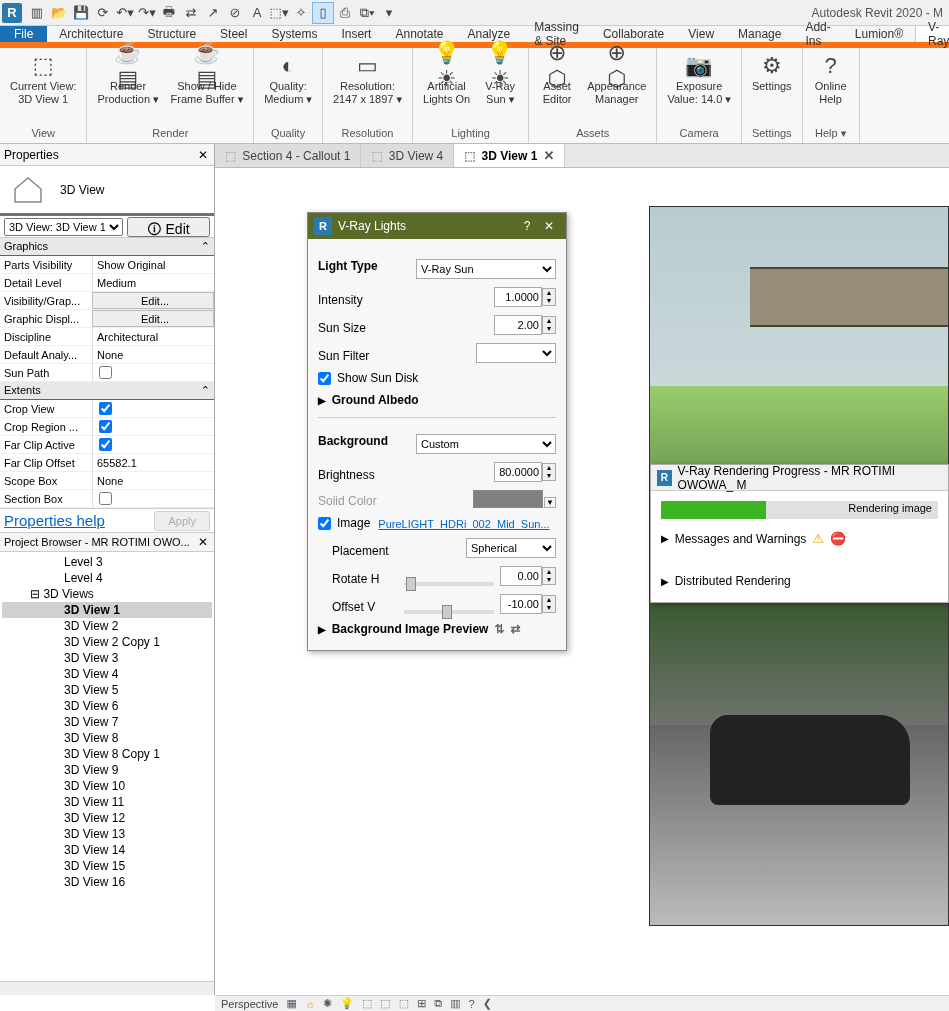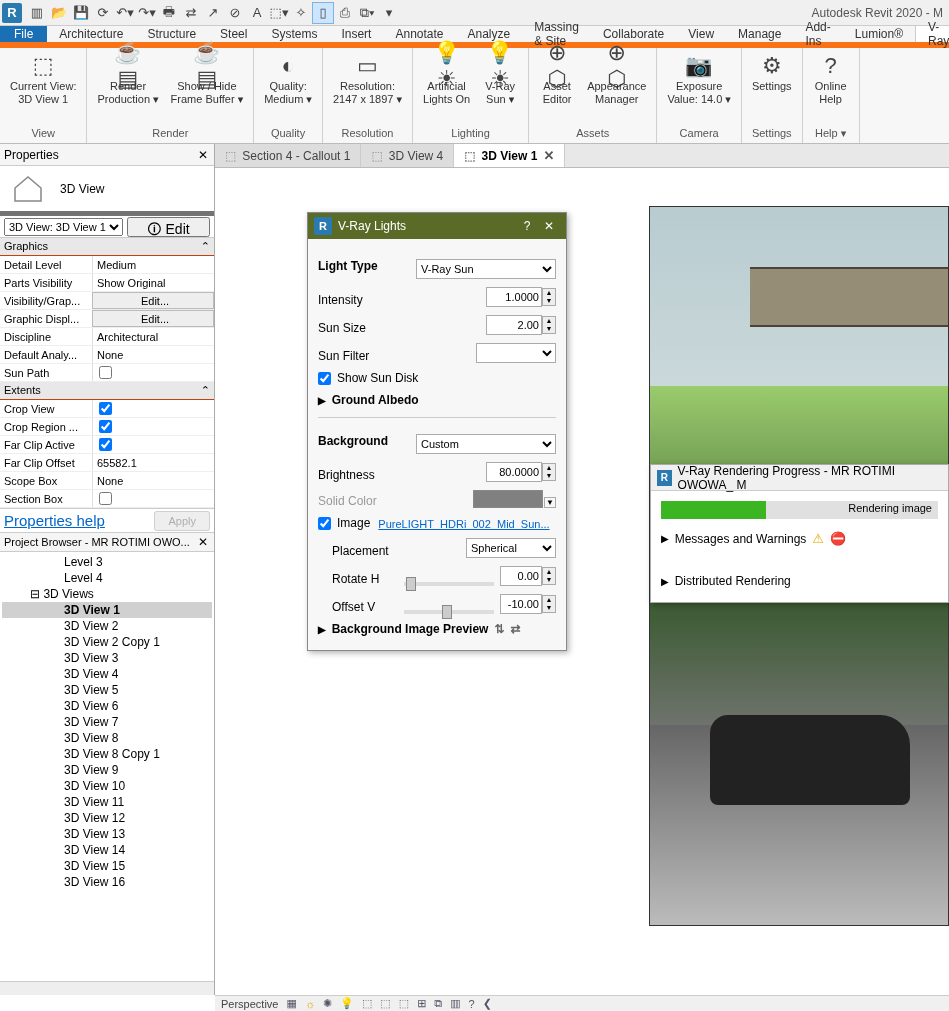--- a/index.html
+++ b/index.html
@@ -28,21 +28,21 @@
 
 
 .main { display: flex; height: calc(1011px - 26px - 22px - 96px - 16px); }
 .leftcol { width: 215px; display: flex; flex-direction: column; border-right: 1px solid #aaa; background: #fff; }
 .rightcol { flex: 1; position: relative; background: #fff; }
 
 
 .props-header { height: 22px; display: flex; align-items: center; padding: 0 4px; background: #f5f5f5; border-bottom: 1px solid #ccc; }
 .props-header .title { flex: 1; }
 .props-header .close { cursor: pointer; width: 14px; text-align: center; }
-.type-selector { height: 50px; display: flex; align-items: center; padding: 4px; border-bottom: 5px solid #737373; }
+.type-selector { height: 50px; display: flex; align-items: center; padding: 4px; border-bottom: 3px solid #737373; }
 .type-selector .icon { width: 48px; height: 40px; display:flex; align-items:center; justify-content:center; color:#888; }
 .type-selector .name { margin-left: 8px; font-size: 12px; }
 .edit-type-row { height: 22px; display: flex; align-items: center; padding: 0 4px; border-bottom: 1px solid #ccc; gap: 4px; }
 .edit-type-row select { font-size: 11px; height: 18px; flex:1; }
 .edit-type-row button { font-size: 14px; height: 20px; padding: 0 4px; }
 .prop-section { background: #e8e8e8; padding: 2px 4px; font-size: 11px; display:flex; justify-content:space-between; cursor:pointer; border-bottom:1px solid #c2410c;}
 .prop-row { display: flex; height: 18px; border-bottom: 1px solid #eee; align-items: center; font-size: 11px; }
 .prop-row .key { width: 92px; padding-left: 4px; overflow:hidden; white-space:nowrap; text-overflow:ellipsis;}
 .prop-row .val { flex: 1; padding-left: 4px; background: #fff; border-left: 1px solid #ddd; height: 100%; display: flex; align-items: center; }
 .prop-row .val.btn { justify-content:center; background:#eee; border:1px solid #bbb; cursor:pointer;}
@@ -79,21 +79,21 @@
 .vray-dialog .dlg-title .logo{width:18px;height:18px;background:#2a7ab0;color:#fff;font-weight:bold;display:flex;align-items:center;justify-content:center;margin-right:6px;border-radius:2px;font-size:11px;}
 .vray-dialog .dlg-title .t{flex:1;}
 .vray-dialog .dlg-title .btn{width:22px;text-align:center;cursor:pointer;}
 .vray-dialog .body { padding: 10px 10px; }
 .vray-dialog .section-head{font-weight:bold;font-size:12px;padding:6px 0;}
 .vray-dialog .row{display:flex;align-items:flex-end;padding:4px 0;font-size:12px;}
 .vray-dialog .row .lbl{flex:1;}
 .vray-dialog .row .lbl.indent{padding-left:14px;}
 .vray-dialog .row select, .vray-dialog .row input[type=text]{height:20px;font-size:11px;border:1px solid #aaa;background:#fff;}
 .vray-dialog .row .spin{display:flex;align-items:center;}
-.vray-dialog .row .spin input{width:56px;text-align:right;padding-right:2px;}
+.vray-dialog .row .spin input{width:48px;text-align:right;padding-right:2px;}
 .vray-dialog .row .spin .ar{display:flex;flex-direction:column;border:1px solid #aaa;}
 .vray-dialog .row .spin .ar span{font-size:7px;line-height:8px;width:12px;text-align:center;cursor:pointer;background:#eee;}
 .vray-dialog .divider{height:1px;background:#ccc;margin:6px 0;}
 .vray-dialog .collap{display:flex;align-items:center;gap:6px;font-weight:bold;cursor:pointer;padding:4px 0;}
 .vray-dialog .collap .arrow{font-size:10px;}
 .vray-dialog a{color:#0066cc;text-decoration:underline;font-size:11px;}
 .vray-dialog .color-swatch{width:70px;height:18px;background:#808080;border:1px solid #888;}
 .vray-dialog .slider-track{width:90px;height:4px;background:#ddd;position:relative;margin:0 6px;}
 .vray-dialog .slider-thumb{position:absolute;top:-5px;width:10px;height:14px;background:#ccc;border:1px solid #888;}
 .vray-dialog .grey{color:#999;}
@@ -287,26 +287,26 @@
     <div class="edit-type-row">
       <select><option>3D View: 3D View 1</option></select>
       <button>🛈 <span>Edit Type</span></button>
     </div>
     <div class="prop-section">
       <span>Graphics</span>
         <span>⌃</span>
     </div>
     <div id="prop-rows">
         <div class="prop-row">
+          <div class="key">Parts Visibility</div>
+          <div class="val">Show Original</div>
+        </div>
+        <div class="prop-row">
           <div class="key">Detail Level</div>
           <div class="val">Medium</div>
-        </div>
-        <div class="prop-row">
-          <div class="key">Parts Visibility</div>
-          <div class="val">Show Original</div>
         </div>
         <div class="prop-row">
           <div class="key">Visibility/Grap...</div>
           <div class="val btn">Edit...</div>
         </div>
         <div class="prop-row">
           <div class="key">Graphic Displ...</div>
           <div class="val btn">Edit...</div>
         </div>
         <div class="prop-row">

